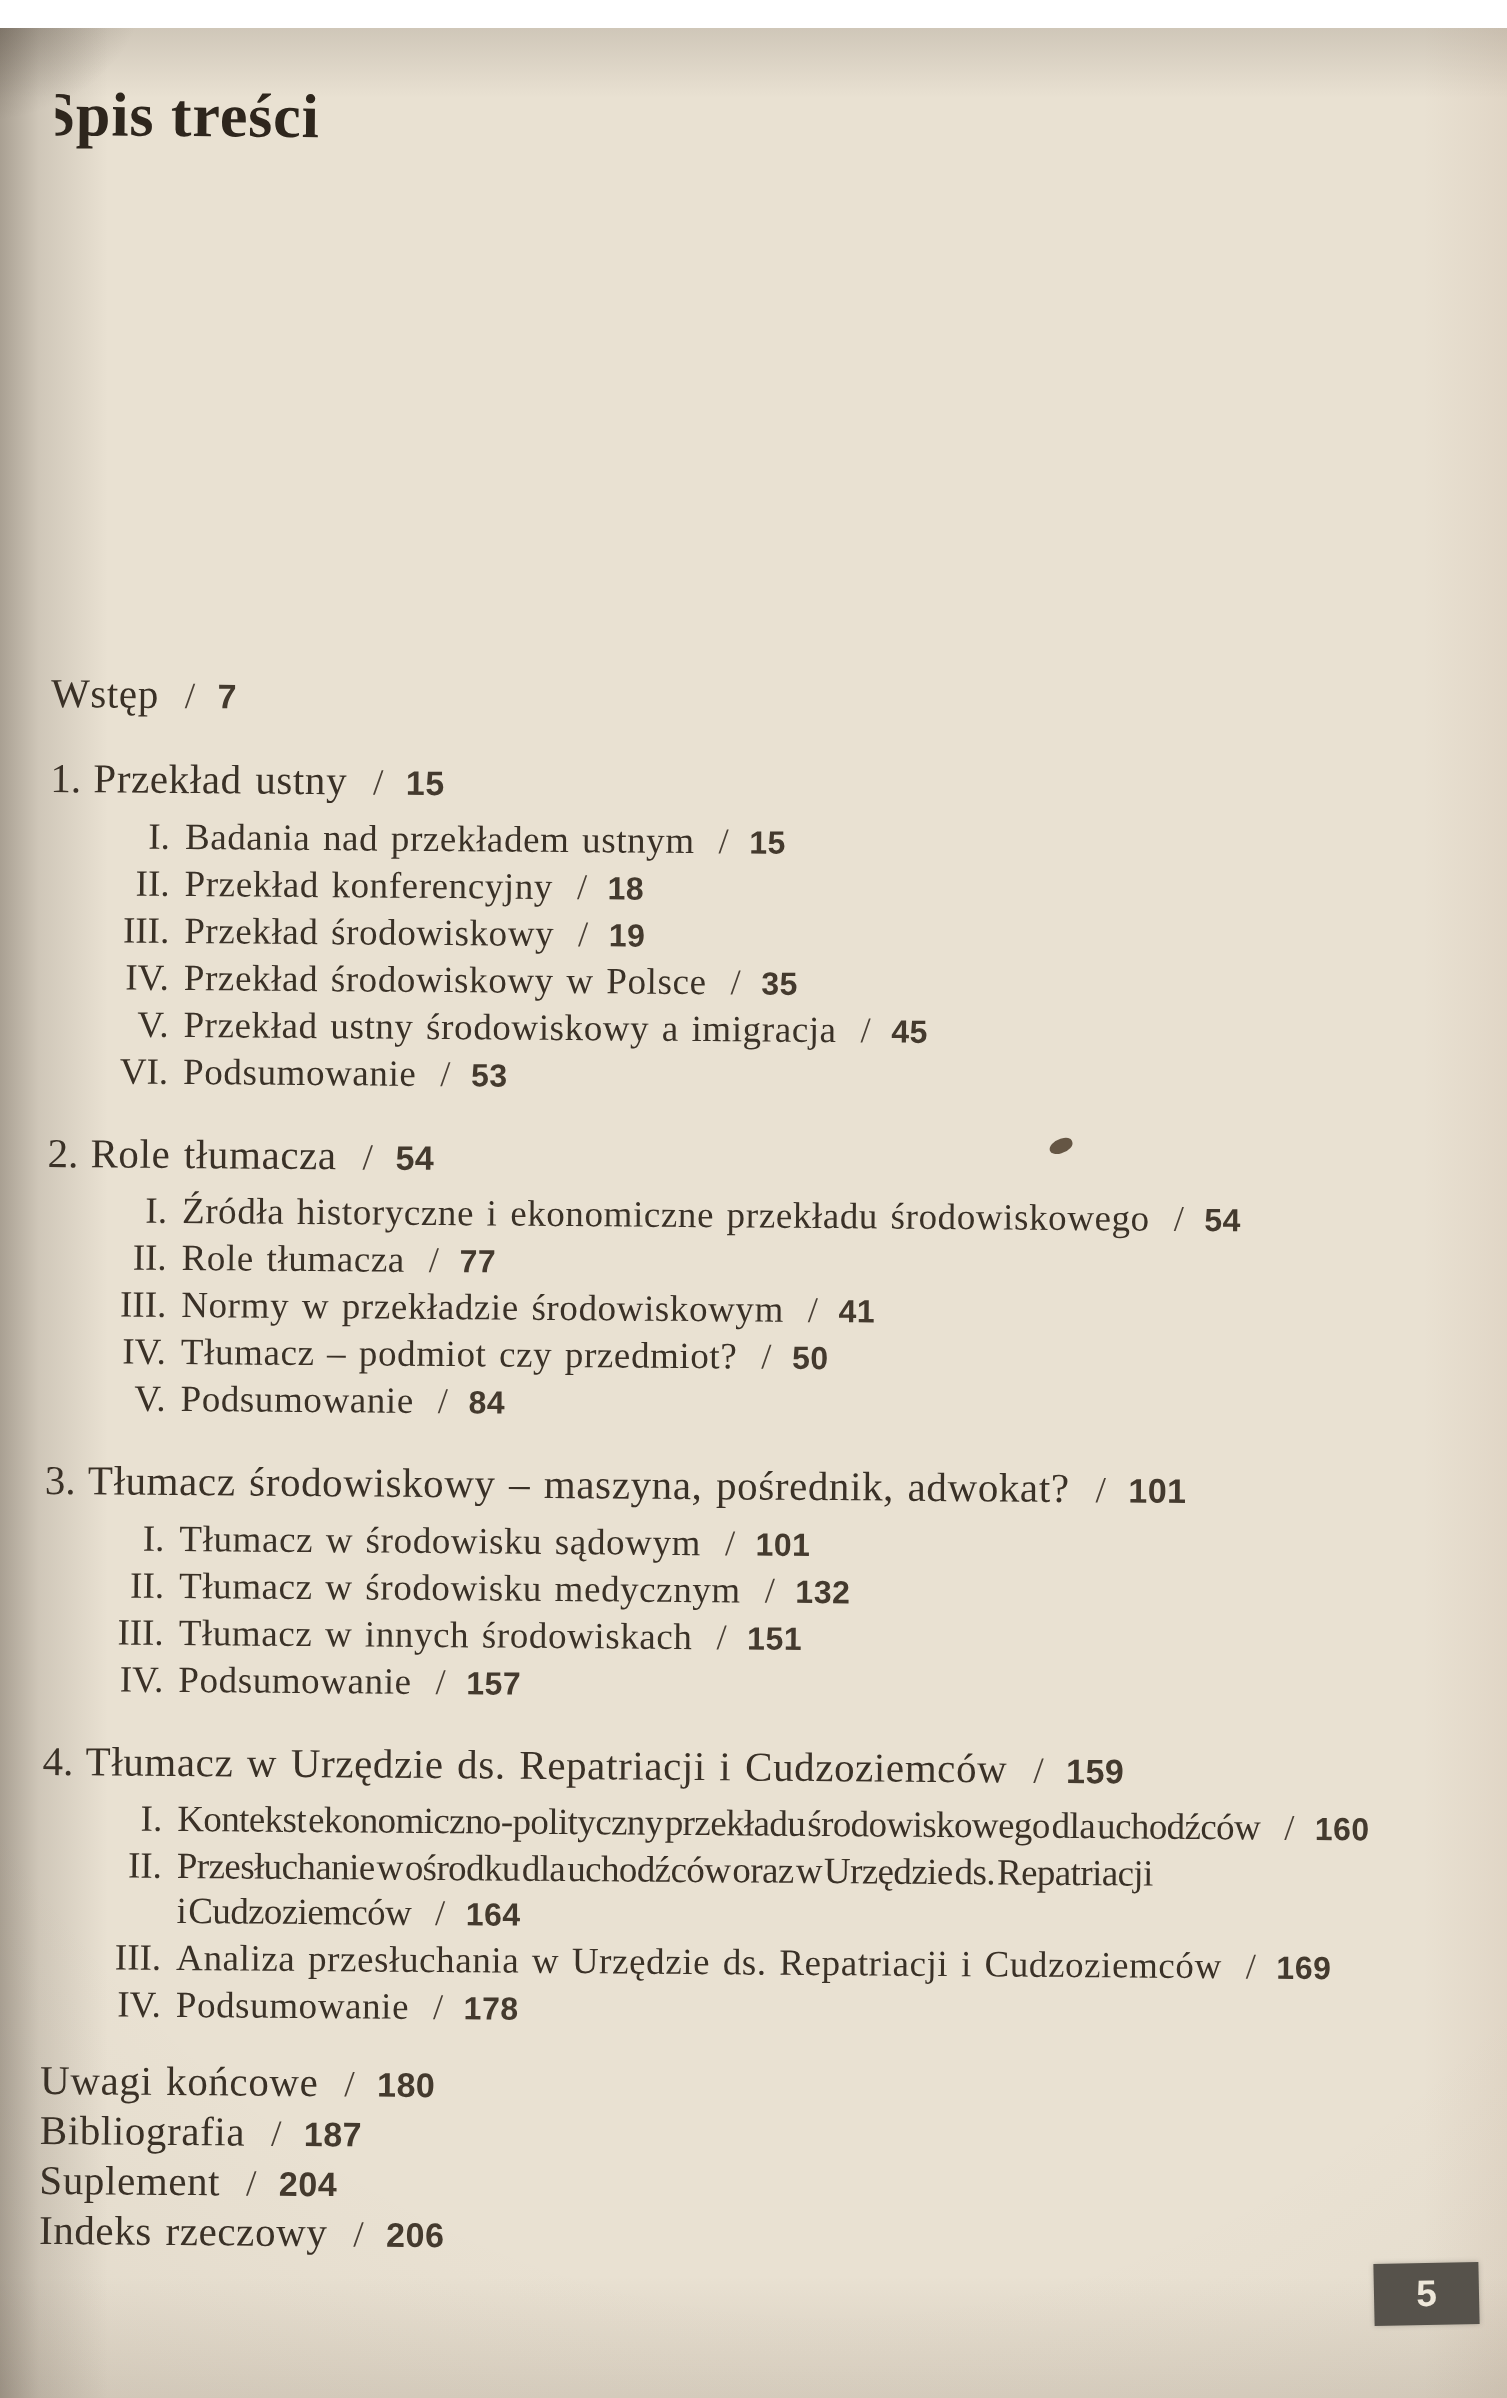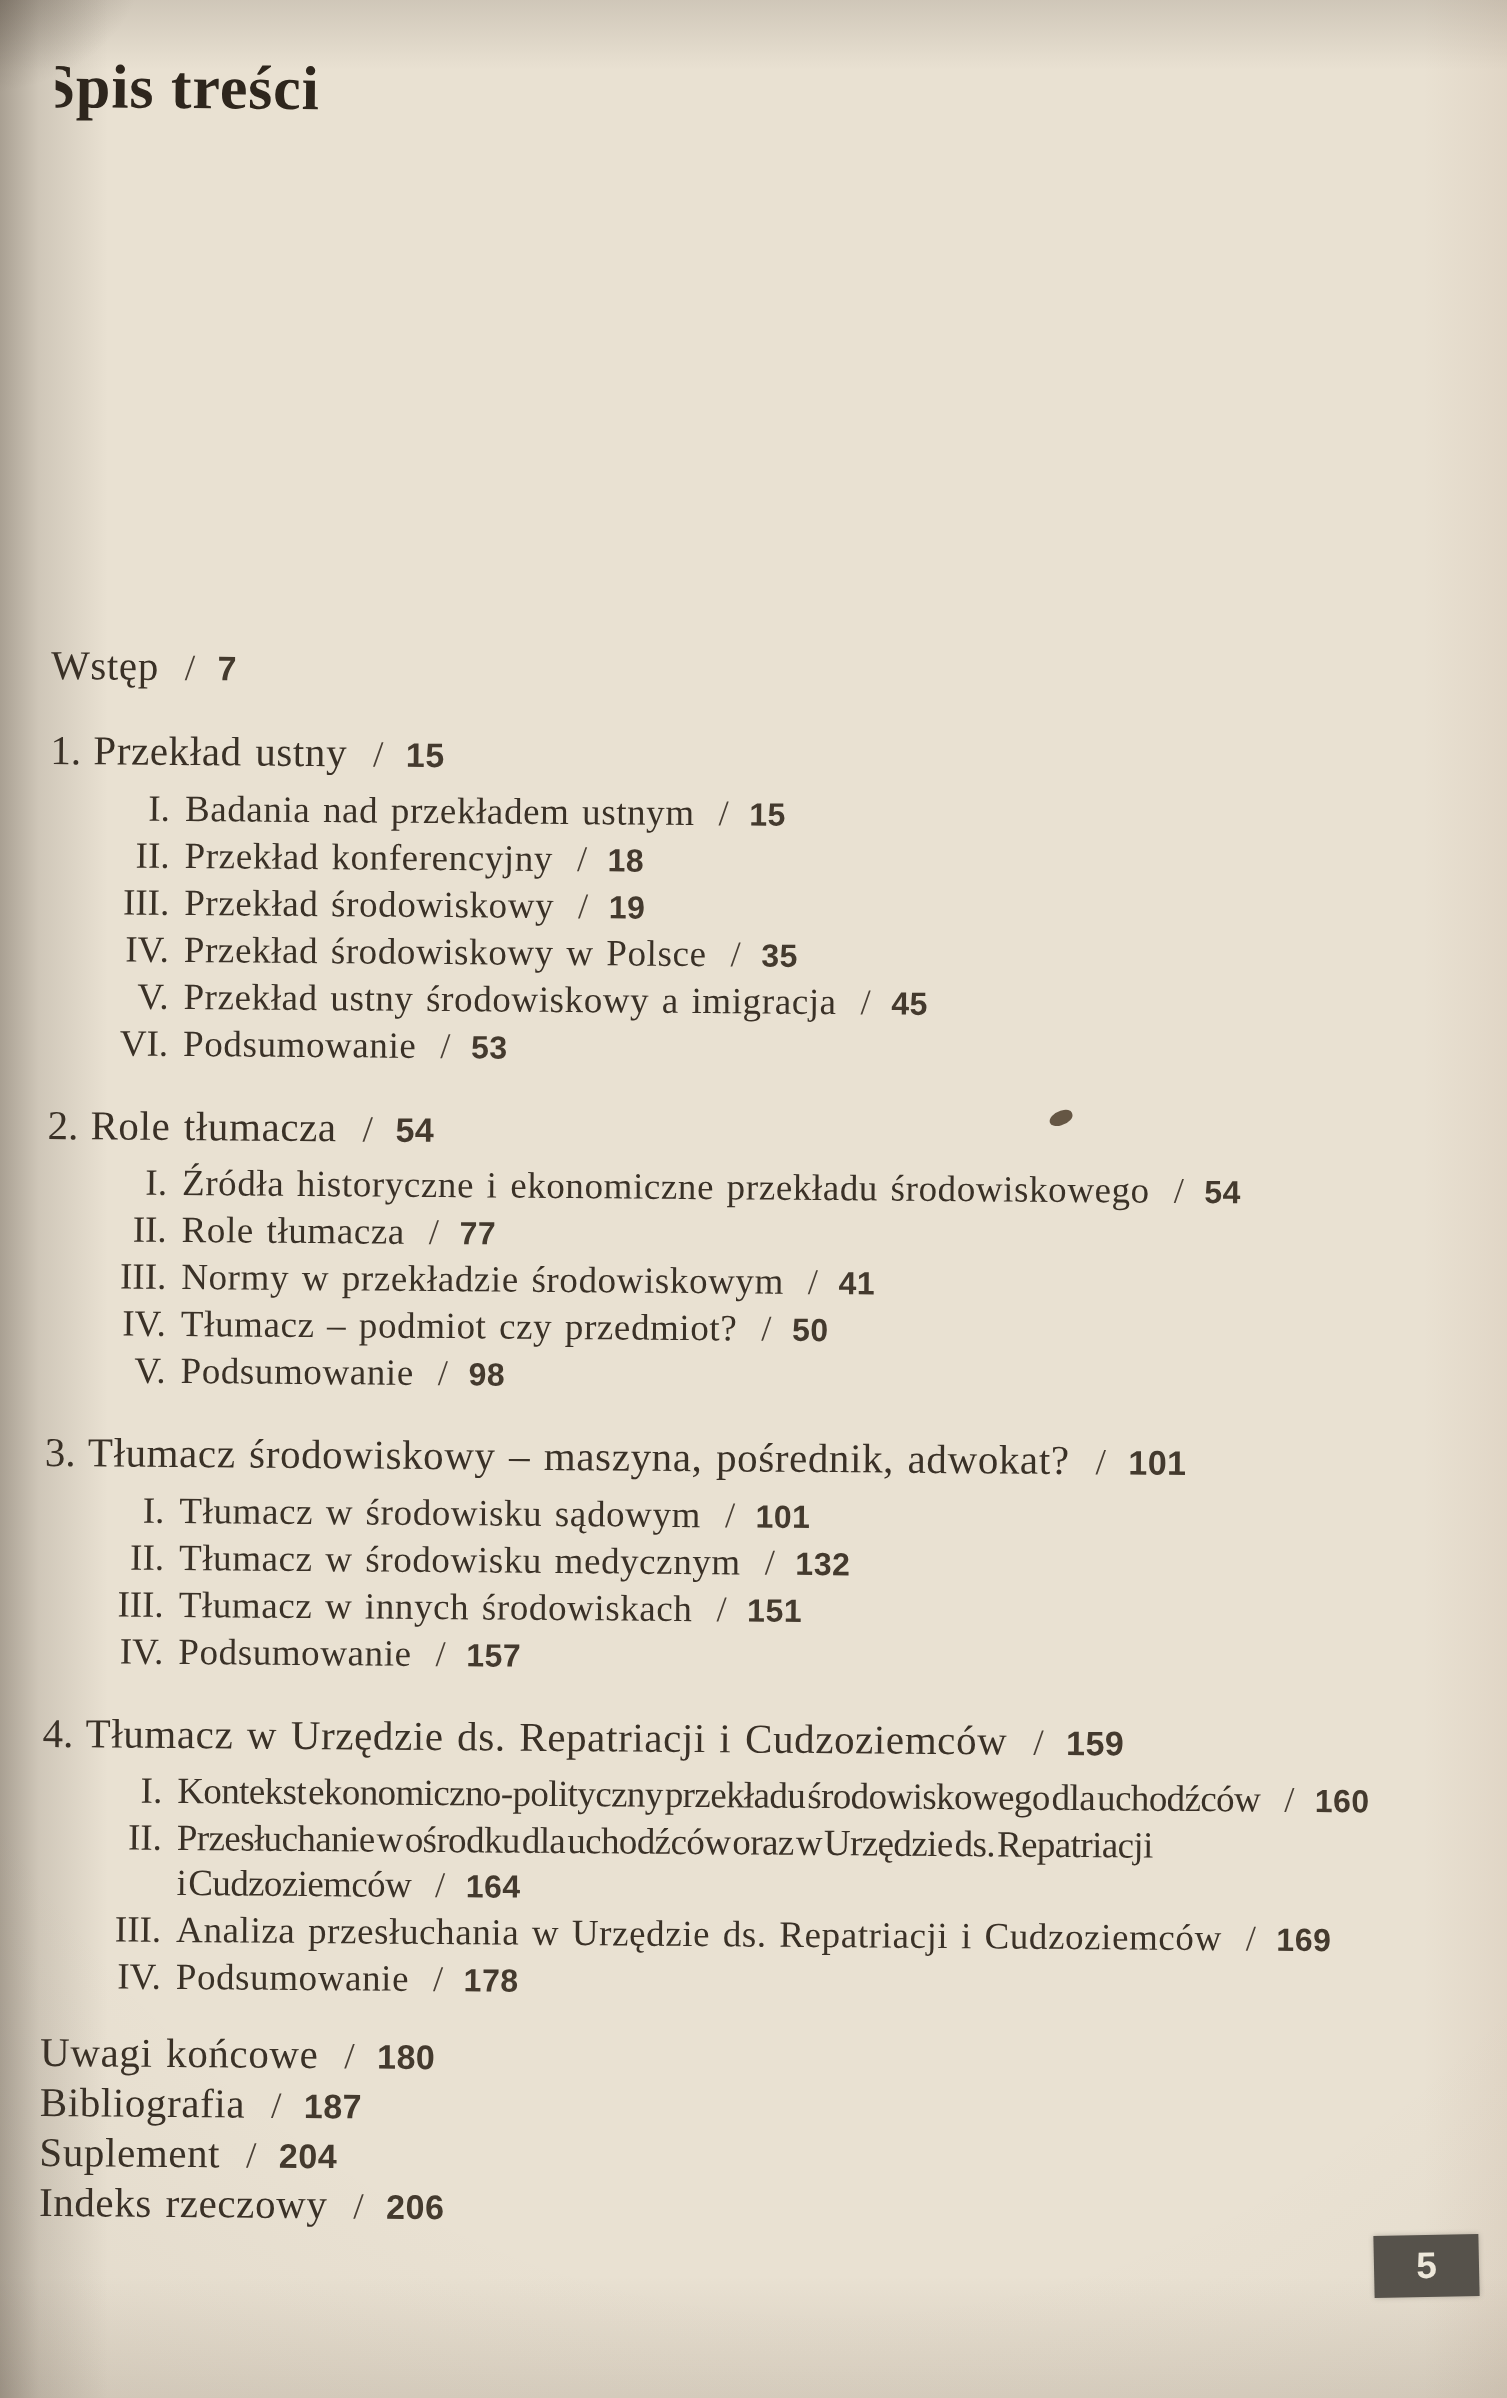--- a/index.html
+++ b/index.html
@@ -6,20 +6,21 @@
   .page{
     position:absolute;inset:0;
     background-color:#e9e1d2;
     background-image:
       radial-gradient(244px 187px at -28px -37px, rgba(58,48,38,.42), rgba(58,48,38,0) 70%),
       linear-gradient(90deg, rgba(73,62,51,.40), rgba(73,62,51,.16) 39px, rgba(73,62,51,0) 108px),
       linear-gradient(180deg, rgba(73,62,51,.16), rgba(73,62,51,0) 70px),
       linear-gradient(0deg, rgba(112,96,79,.16), rgba(112,96,79,0) 122px),
       linear-gradient(270deg, rgba(150,115,92,.10), rgba(150,115,92,0) 84px),
       radial-gradient(130% 105% at 55% 38%, rgba(0,0,0,0) 55%, rgba(92,76,60,.12) 100%);
+    margin-top: 28px;
   }
   .content{
     position:absolute;left:56px;top:41px;width:1405px;
     transform:rotate(.45deg);transform-origin:0 0;
     font-family:"Liberation Serif","DejaVu Serif",serif;
     color:#3a3127;
   }
   .title-clip{height:96px;width:431px;overflow:hidden;}
   h1{
     margin:0 0 0 -15px;
@@ -105,21 +106,21 @@
         <div class="sub">
           <span class="rn">II.</span><span class="t">Role tłumacza</span><span class="sep">/</span><span class="pg">77</span>
         </div>
         <div class="sub">
           <span class="rn">III.</span><span class="t">Normy w przekładzie środowiskowym</span><span class="sep">/</span><span class="pg">41</span>
         </div>
         <div class="sub">
           <span class="rn">IV.</span><span class="t">Tłumacz – podmiot czy przedmiot?</span><span class="sep">/</span><span class="pg">50</span>
         </div>
         <div class="sub">
-          <span class="rn">V.</span><span class="t">Podsumowanie</span><span class="sep">/</span><span class="pg">98</span>
+          <span class="rn">V.</span><span class="t">Podsumowanie</span><span class="sep">/</span><span class="pg">84</span>
         </div>
       </div>
 
       <div class="chapter">
         <div class="row chapter-h">
           <span class="cn">3.</span><span class="t">Tłumacz środowiskowy – maszyna, pośrednik, adwokat?</span><span class="sep">/</span><span class="pg">101</span>
         </div>
         <div class="sub">
           <span class="rn">I.</span><span class="t">Tłumacz w środowisku sądowym</span><span class="sep">/</span><span class="pg">101</span>
         </div>

